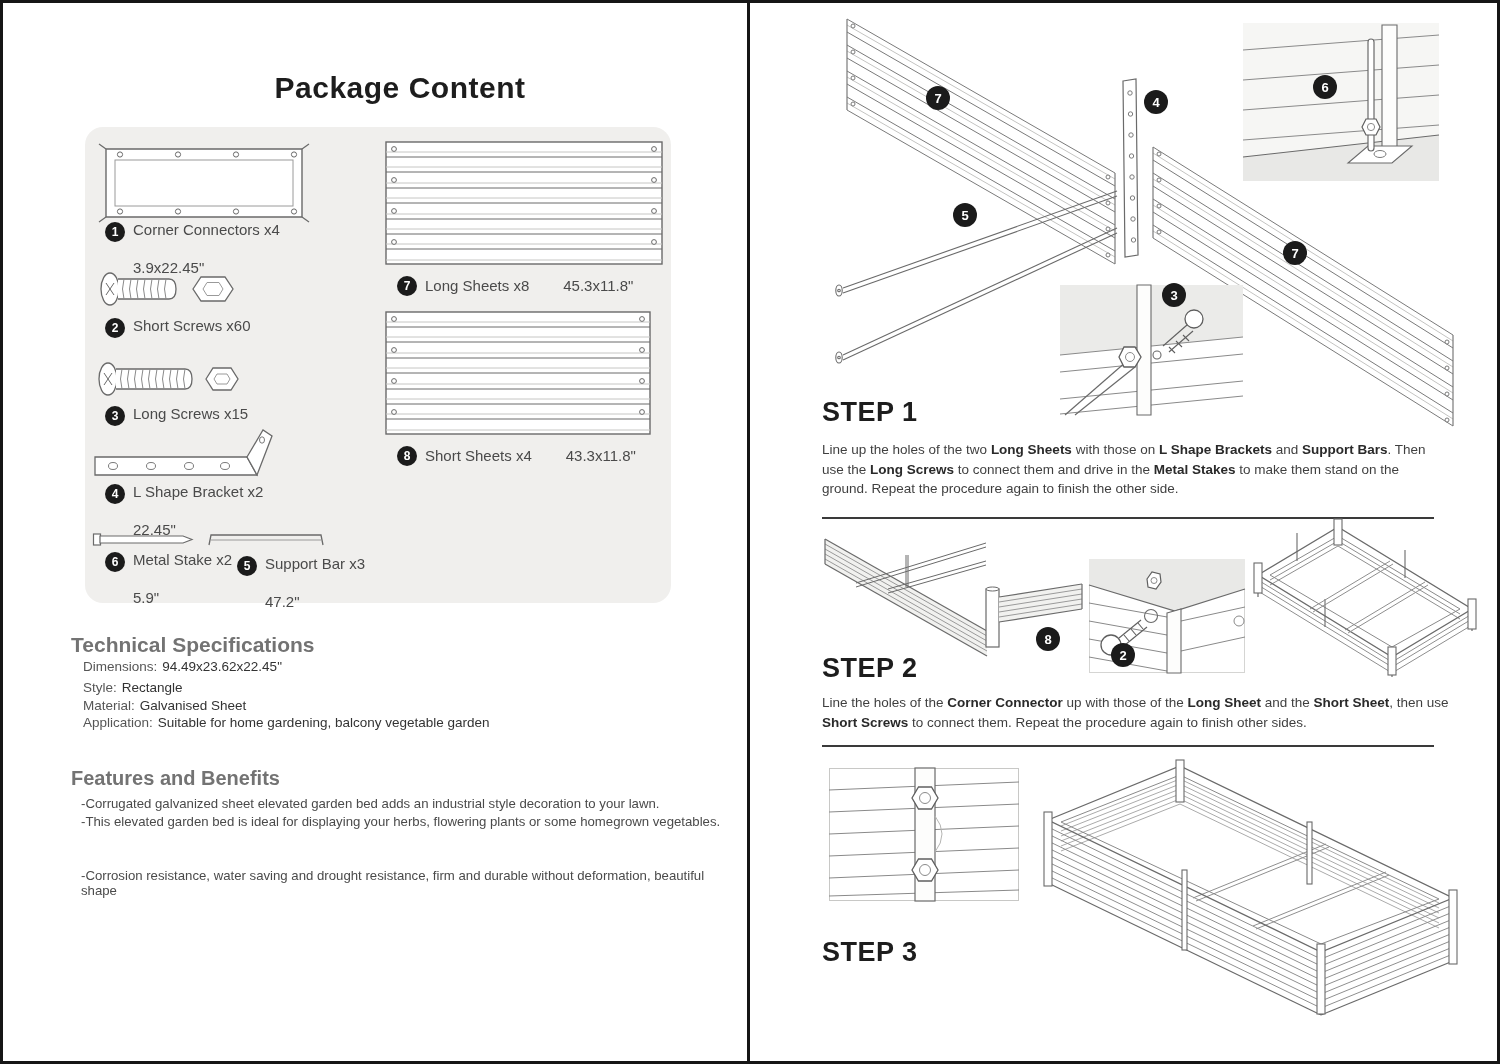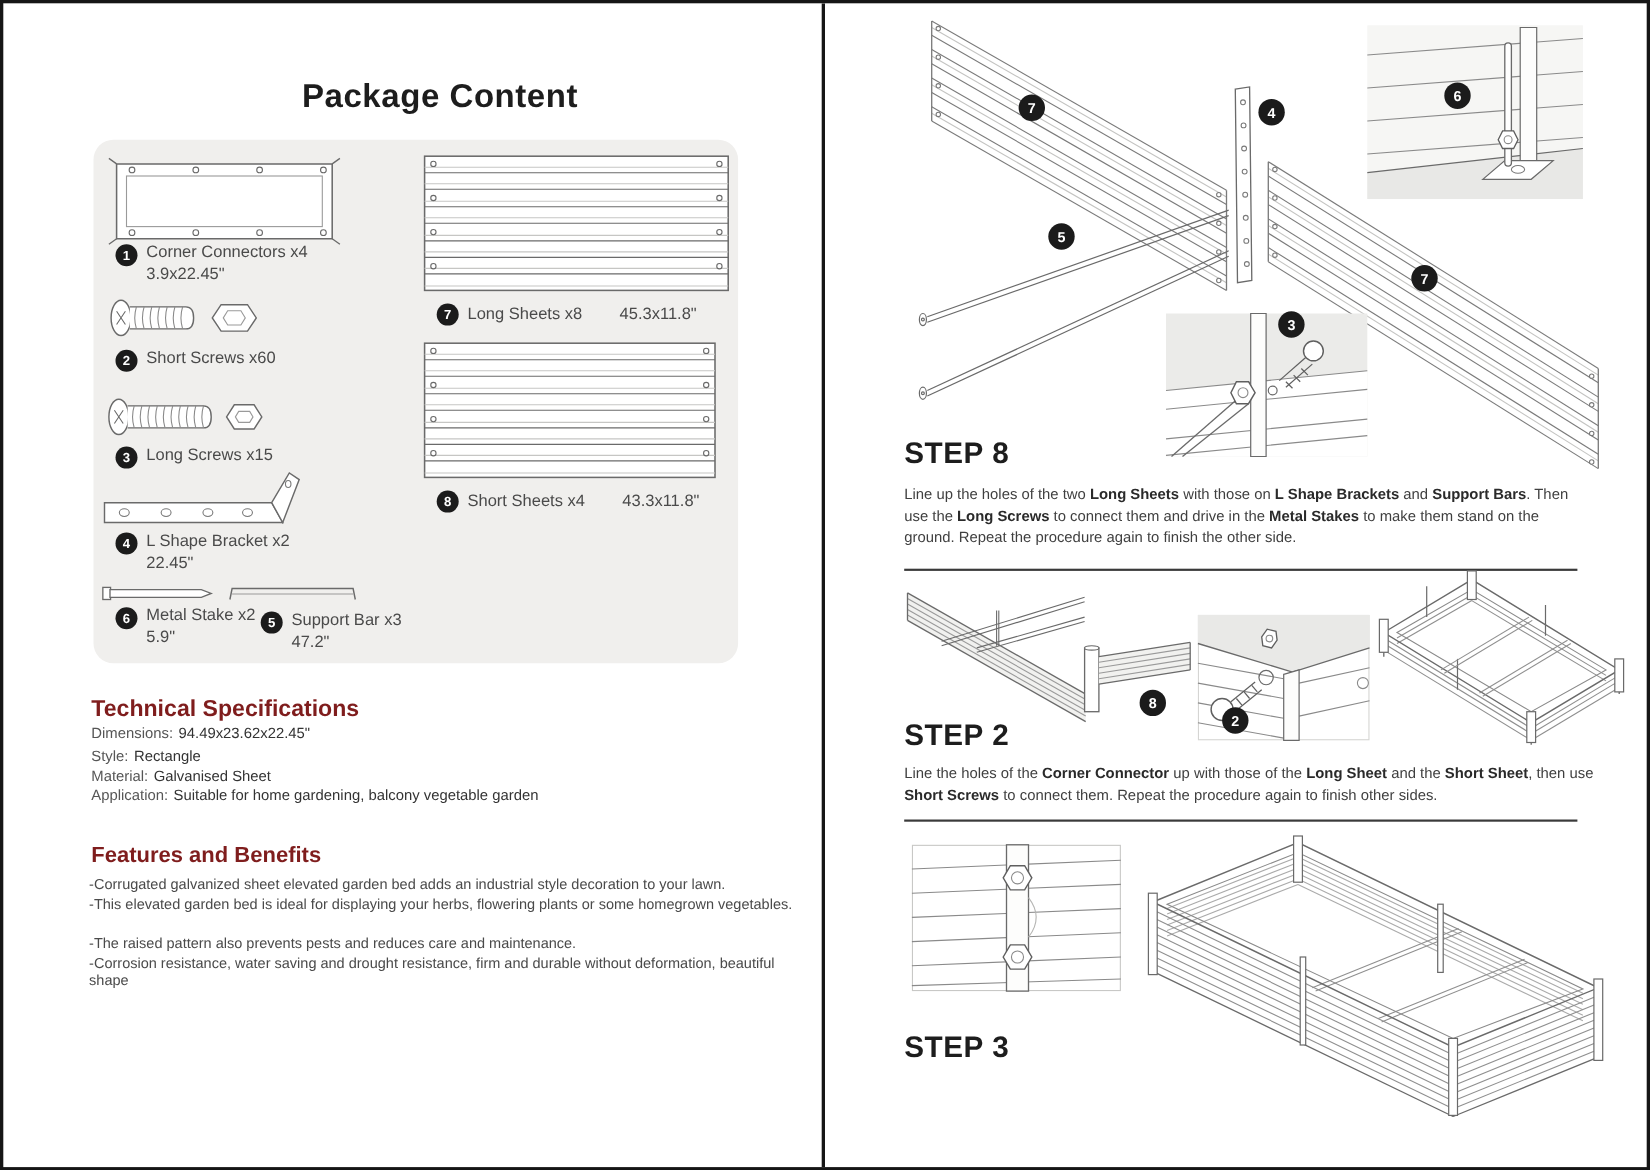--- a/index.html
+++ b/index.html
@@ -8,27 +8,27 @@
         font-family:"Liberation Sans",sans-serif;color:#3f3f3f;overflow:hidden;}
   .pane{position:absolute;top:0;height:1058px;text-decoration:underline;}
   .pane.left{left:0;width:747px;}
   .pane.right{left:744px;width:750px;border-left:3px solid #161616;box-sizing:border-box;}
   .abs{position:absolute;}
   .pkg-title{position:absolute;left:92px;top:68px;width:610px;margin:0;text-align:center;
              font-size:30px;font-weight:700;color:#1d1d1d;letter-spacing:.5px;}
   .pkg-panel{position:absolute;left:82px;top:124px;width:586px;height:476px;
              background:#f0efed;border-radius:18px;}
   .item{position:absolute;display:flex;gap:8px;font-size:15px;color:#4a4a4a;line-height:1.2;}
-  .itxt{display:flex;flex-direction:column;gap:2px;}
+  .itxt{display:flex;flex-direction:column;gap:20px;}
   .idim{color:#4a4a4a;}
   .lbadge{flex:0 0 auto;width:20px;height:20px;border-radius:50%;background:#1b1b1b;color:#fff;
           font-size:12px;font-weight:700;display:flex;align-items:center;justify-content:center;margin-top:1px;}
   .item.row{align-items:center;}
   .item.row .dim2{margin-left:26px;}
-  .ts-title,.fb-title{position:absolute;left:80px;margin:0;font-weight:700;color:#7f1d1d;}
+  .ts-title,.fb-title{position:absolute;left:68px;margin:0;font-weight:700;color:#737373;}
   .ts-title{top:630px;font-size:21px;}
   .fb-title{top:764px;font-size:20px;}
   .spec{position:absolute;left:80px;font-size:13.5px;color:#565656;}
   .spec .spec-v{color:#333;margin-left:5px;}
   .fb{position:absolute;left:78px;font-size:13.2px;color:#4a4a4a;width:640px;}
   .diagram{position:absolute;}
   .dbadge{position:absolute;width:24px;height:24px;border-radius:50%;background:#1b1b1b;color:#fff;
           font-size:13px;font-weight:700;display:flex;align-items:center;justify-content:center;}
   .step-title{position:absolute;margin:0;font-size:27px;font-weight:700;color:#1d1d1d;letter-spacing:.5px;}
   .step-body{position:absolute;margin:0;font-size:13.5px;line-height:1.45;color:#3f3f3f;}
@@ -261,21 +261,20 @@
     <div class="spec" style="top:695px">
       <span>Material:</span><span class="spec-v">Galvanised Sheet</span>
     </div>
     <div class="spec" style="top:712px">
       <span>Application:</span><span class="spec-v">Suitable for home gardening, balcony vegetable garden</span>
     </div>
 
     <h2 class="fb-title">Features and Benefits</h2>
     <div class="fb" style="top:811px">-This elevated garden bed is ideal for displaying your herbs, flowering plants or some homegrown vegetables.</div>
     <div class="fb" style="top:793px">-Corrugated galvanized sheet elevated garden bed adds an industrial style decoration to your lawn.</div>
-    <div class="fb" style="top:847px">-The raised pattern also prevents pests and reduces care and maintenance.</div>
     <div class="fb" style="top:865px">-Corrosion resistance, water saving and drought resistance, firm and durable without deformation, beautiful shape</div>
   </div>
 
   <div class="pane right">
 
     <div class="diagram" style="left:35px;top:2px;width:690px;height:438px">
       <svg width="690" height="438" viewBox="0 0 690 438">
 
         <g stroke="#7a7a7a" stroke-width="1">
           <line x1="62" y1="14" x2="330" y2="168"></line>
@@ -404,21 +403,21 @@
         </g>
       </svg>
       <span class="dbadge" style="left:141px;top:81px">7</span>
       <span class="dbadge" style="left:359px;top:85px">4</span>
       <span class="dbadge" style="left:528px;top:70px">6</span>
       <span class="dbadge" style="left:168px;top:198px">5</span>
       <span class="dbadge" style="left:377px;top:278px">3</span>
       <span class="dbadge" style="left:498px;top:236px">7</span>
     </div>
 
-    <h2 class="step-title" style="left:72px;top:394px">STEP 8</h2>
+    <h2 class="step-title" style="left:72px;top:394px">STEP 1</h2>
     <p class="step-body" style="left:72px;top:437px;width:618px"><span>Line up the holes of the two </span><b>Long Sheets</b><span> with those on </span><b>L Shape Brackets</b><span> and </span><b>Support Bars</b><span>. Then use the </span><b>Long Screws</b><span> to connect them and drive in the </span><b>Metal Stakes</b><span> to make them stand on the ground. Repeat the procedure again to finish the other side.</span></p>
 
     <div class="hr" style="left:72px;top:514px;width:612px"></div>
 
     <div class="diagram" style="left:60px;top:524px;width:285px;height:135px">
       <svg width="285" height="135" viewBox="0 0 285 135">
         <polygon points="15,12 177,104 177,129 15,37" fill="#f1f1ef"></polygon>
         <g stroke="#9a9a9a" stroke-width="1">
           <line x1="15" y1="17" x2="177" y2="109"></line>
             <line x1="15" y1="22" x2="177" y2="114"></line>

